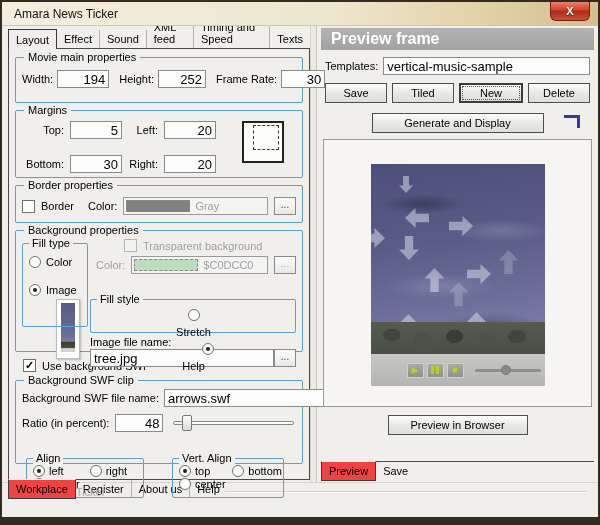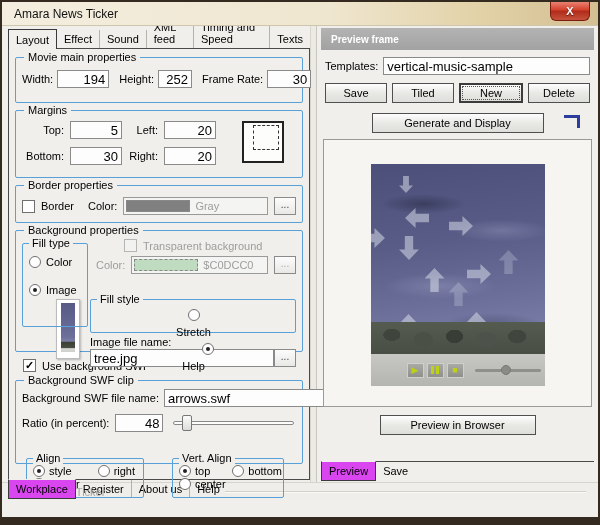--- a/index.html
+++ b/index.html
@@ -17,21 +17,21 @@
   .splitter { width:7px; background:#eceae4; border-left:1px solid #d8d5cc; border-right:1px solid #c9c6bd; }
   .right-panel { flex:1; display:flex; flex-direction:column; padding:2px 4px 0 4px; position:relative; }
 
   
   .tabstrip { display:flex; align-items:flex-end; height:20px; }
   .tabstrip .tab { padding:3px 7px 3px 7px; border-right:1px solid #b5b2aa; color:#000; cursor:pointer; line-height:12px; }
   .tabstrip .tab:last-child { border-right:none; }
   .tabstrip.top .tab.active { border:1px solid #3a3a3a; border-bottom:none; background:#f0efec; padding-top:4px; margin-bottom:-1px; position:relative; z-index:2; }
   .tabpage { border:1px solid #4a4a4a; height:432px; padding:8px 6px 4px 6px; background:#f0efec; position:relative; }
   .tabstrip.bottom { height:21px; align-items:flex-start; }
-  .tabstrip.bottom .tab.active { border:1px solid #3a3a3a; border-top:1px solid #f0efec; margin-top:-1px; background:#d946ef; z-index:2; }
+  .tabstrip.bottom .tab.active { border:1px solid #3a3a3a; border-top:1px solid #f0efec; margin-top:-1px; background:#ef4444; z-index:2; }
 
   
   .grp { border:1px solid #58a0d7; border-radius:2px; position:relative; padding:10px 6px 6px 6px; margin-bottom:7px; }
   .grp > .grp-label { position:absolute; top:-7px; left:8px; background:#f0efec; padding:0 4px; line-height:12px; }
   .subgrp { border:1px solid #58a0d7; border-radius:2px; position:relative; padding:8px 5px 4px 6px; }
   .subgrp > .grp-label { position:absolute; top:-7px; left:6px; background:#f0efec; padding:0 3px; line-height:12px; }
 
   .row { display:flex; align-items:center; }
   .lbl { white-space:nowrap; }
   .lbl.dis, .dis-text { color:#9d9d9d; }
@@ -63,21 +63,21 @@
   
   .btn { border:1px solid #4f4f4f; background:linear-gradient(#fefefe,#e9e9e6 48%,#dededa); height:20px; font-family:"Liberation Sans",sans-serif; font-size:11px; padding:0 8px; cursor:pointer; }
   .btn.focused { outline:1px dotted #555; outline-offset:-4px; border-width:2px; border-color:#3c3c3c; }
 
   
   .statusbar { height:19px; border-top:1px solid #d7d4cb; display:flex; align-items:center; padding:0 8px; background:#efeeea; }
   .status-text { color:#a8a6a0; }
   .status-line { flex:1; height:2px; border-top:1px solid #d2cfc6; border-bottom:1px solid #fbfaf7; margin-left:120px; margin-right:4px; }
 
   
-  .pf-header { height:22px; background:linear-gradient(#b3b3b3,#a2a2a2); color:#fff; font-weight:bold; font-size:10px; display:flex; align-items:center; padding-left:10px; margin-bottom:7px; }
+  .pf-header { height:22px; background:linear-gradient(#b3b3b3,#a2a2a2); color:#fff; font-weight:bold; font-size:16px; display:flex; align-items:center; padding-left:10px; margin-bottom:7px; }
   .tpl-row { display:flex; align-items:center; margin:0 4px 8px 4px; }
   .btn-row { display:flex; gap:5px; margin:0 4px 10px 4px; }
   .btn-row .btn { flex:1; }
   .gen-row { display:flex; justify-content:center; position:relative; margin-bottom:6px; }
   .corner-glyph { position:absolute; right:14px; top:2px; width:16px; height:13px; border-top:3px solid #2c3d9e; border-right:3px solid #2c3d9e; }
 
   .preview-box { border:1px solid #9a9a9a; background:#f6f5f2; height:268px; margin:0 2px; position:relative; }
   .ticker { position:absolute; left:50%; top:24px; transform:translateX(-50%); width:174px; height:222px; overflow:hidden; }
   .sky { position:absolute; inset:0; background:linear-gradient(172deg,#4b4f79 0%,#585c87 35%,#6a6e99 60%,#7b7fa9 80%,#8487ad 100%); }
   .sky::before { content:""; position:absolute; inset:0; background:
@@ -135,31 +135,31 @@
       </div>
 
       <div class="tabpage">
 
         <div class="grp" style="height:46px;">
           <span class="grp-label">Movie main properties</span>
           <div class="row" style="gap:4px; margin-top:2px;">
             <span class="lbl">Width:</span>
             <input class="fld num" style="width: 52px;" value="194">
             <span class="lbl" style="margin-left:6px;">Height:</span>
-            <input class="fld num" style="width: 34px;" value="252">
+            <input class="fld num" style="width: 48px;" value="252">
             <span class="lbl" style="margin-left:6px;">Frame Rate:</span>
             <input class="fld num" style="width: 44px;" value="30">
           </div>
         </div>
 
         <div class="grp" style="height:68px;">
           <span class="grp-label">Margins</span>
           <div style="display:flex;">
             <div style="flex:1;">
-              <div class="row" style="gap:6px; margin-bottom:8px;">
+              <div class="row" style="gap:6px; margin-bottom:16px;">
                 <span class="lbl" style="width:42px; text-align:right;">Top:</span>
                 <input class="fld num" style="width: 52px;" value="5">
                 <span class="lbl" style="width:30px; text-align:right;">Left:</span>
                 <input class="fld num" style="width: 52px;" value="20">
               </div>
               <div class="row" style="gap:6px;">
                 <span class="lbl" style="width:42px; text-align:right;">Bottom:</span>
                 <input class="fld num" style="width: 52px;" value="30">
                 <span class="lbl" style="width:30px; text-align:right;">Right:</span>
                 <input class="fld num" style="width: 52px;" value="20">
@@ -256,21 +256,21 @@
             <div class="slider">
               <div class="track"></div>
               <div class="thumb"></div>
             </div>
           </div>
           <div style="display:flex; gap:28px; margin-top:26px; padding-left:4px;">
             <div class="subgrp" style="width:118px; height:40px; padding-top:6px;">
               <span class="grp-label">Align</span>
               <div class="row" style="gap:4px;">
                 <span class="radio sel"></span>
-                <span class="lbl">style</span>
+                <span class="lbl">left</span>
                 <span class="radio" style="margin-left:22px;"></span>
                 <span class="lbl">right</span>
               </div>
               <div class="row" style="gap:4px; margin-top:1px;">
                 <span class="radio"></span>
                 <span class="lbl">center</span>
               </div>
             </div>
             <div class="subgrp" style="width:112px; height:40px; padding-top:6px;">
               <span class="grp-label">Vert.  Align</span>
@@ -351,21 +351,21 @@
               </div>
             <div class="pslider">
               <div class="ptrack"></div>
               <div class="pthumb"></div>
             </div>
           </div>
         </div>
       </div>
 
       <div class="browser-row">
-        <button class="btn" style="width:156px;">Preview in Browser</button>
+        <button class="btn" style="width:140px;">Preview in Browser</button>
       </div>
 
       <div class="rp-tabs">
         <div class="tabstrip bottom">
           <div class="tab active">Preview</div>
           <div class="tab">Save</div>
         </div>
       </div>
     </div>
   </div>

